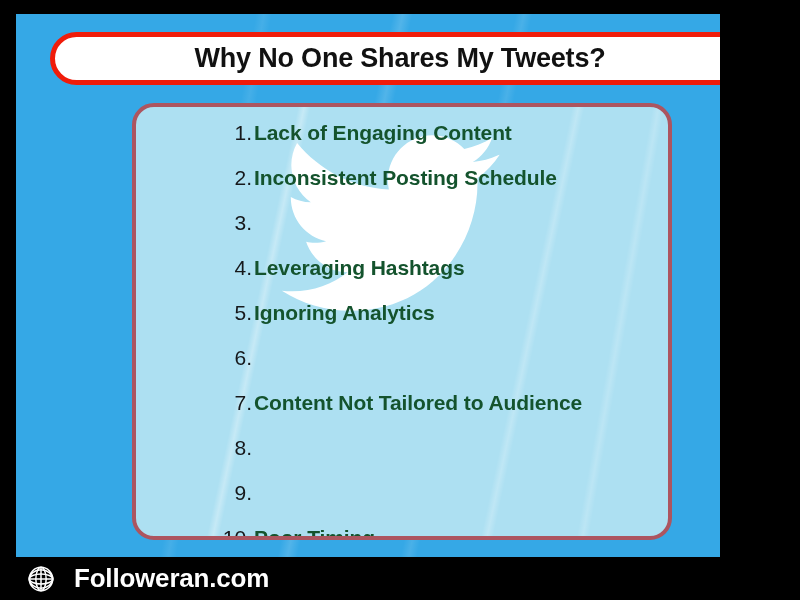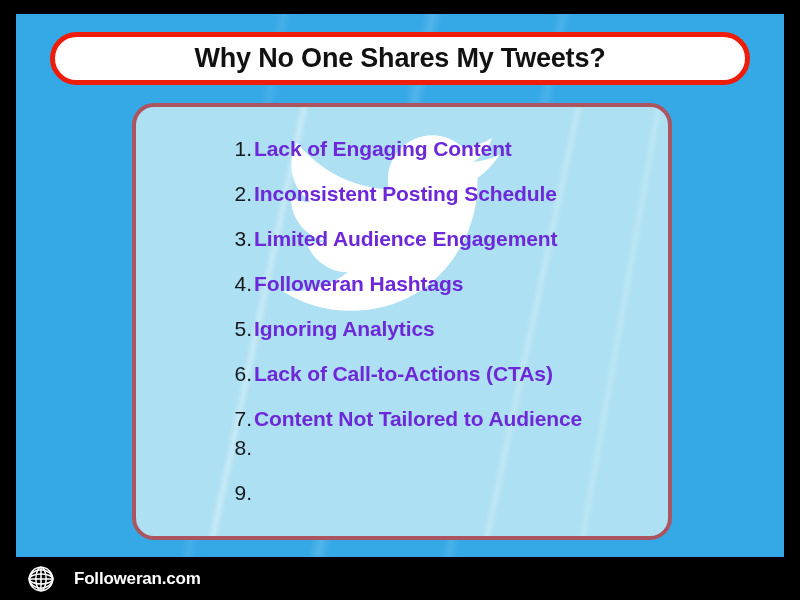--- a/index.html
+++ b/index.html
@@ -18,21 +18,21 @@
     height: 600px;
     background: #000000;
     overflow: hidden;
   }
 
   
   #blue-panel {
     position: absolute;
     left: 16px;
     top: 14px;
-    width: 768px;
+    width: 704px;
     height: 543px;
     background: #35a8e6;
     overflow: hidden;
   }
 
   
   #blue-panel::after {
     content: "";
     position: absolute;
     inset: 0;
@@ -128,24 +128,23 @@
     text-align: right;
     font-size: 21px;
     font-weight: 500;
     color: #16181b;
     flex: 0 0 116px;
     padding-right: 2px;
   }
   .row-label {
     font-size: 21px;
     font-weight: bold;
-    color: #6d28d9;
+    color: #14532d;
     letter-spacing: -0.1px;
     white-space: nowrap;
-    margin-top: 16px;
   }
 
   
   #footer-bar {
     position: absolute;
     left: 0;
     bottom: 0;
     width: 800px;
     height: 43px;
     background: #000000;
@@ -155,21 +154,21 @@
   }
   #globe-icon {
     margin-left: 26px;
     width: 30px;
     height: 30px;
     flex: 0 0 30px;
   }
   #globe-icon svg { display: block; width: 100%; height: 100%; }
   #footer-text {
     margin-left: 18px;
-    font-size: 17px;
+    font-size: 26px;
     font-weight: bold;
     color: #ffffff;
     letter-spacing: -0.2px;
   }
 </style>
 </head>
 <body>
 
 <div id="canvas">
 
@@ -196,36 +195,34 @@
           <span class="row-label">Lack of Engaging Content</span>
         </div>
 
         <div class="row">
           <span class="row-num">2.</span>
           <span class="row-label">Inconsistent Posting Schedule</span>
         </div>
 
         <div class="row">
           <span class="row-num">3.</span>
-          <span class="row-label">Limited Audience Engagement</span>
         </div>
 
         <div class="row">
           <span class="row-num">4.</span>
-          <span class="row-label">Followeran Hashtags</span>
+          <span class="row-label">Leveraging Hashtags</span>
         </div>
 
         <div class="row">
           <span class="row-num">5.</span>
           <span class="row-label">Ignoring Analytics</span>
         </div>
 
         <div class="row">
           <span class="row-num">6.</span>
-          <span class="row-label">Lack of Call-to-Actions (CTAs)</span>
         </div>
 
         <div class="row">
           <span class="row-num">7.</span>
           <span class="row-label">Content Not Tailored to Audience</span>
         </div>
 
         <div class="row">
           <span class="row-num">8.</span>
         </div>

